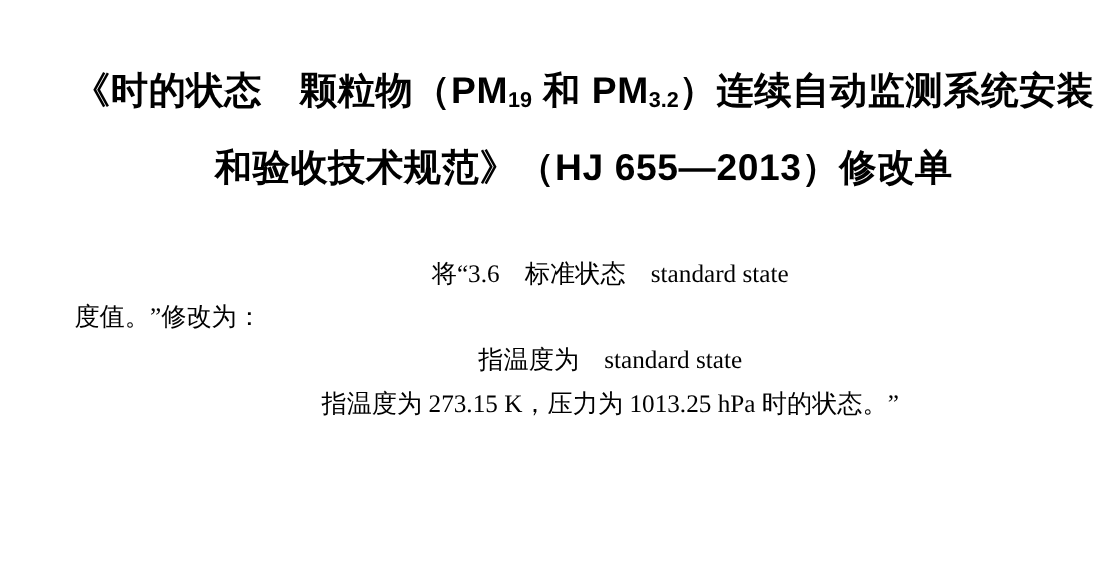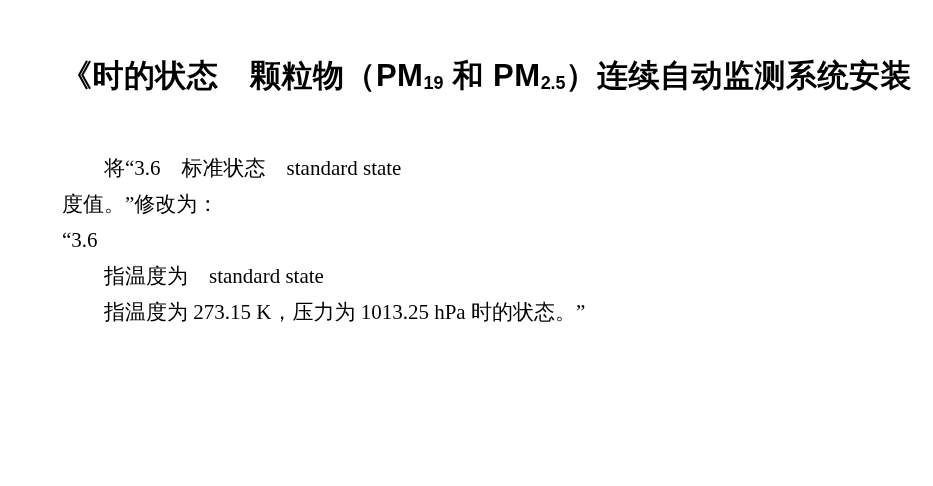--- a/index.html
+++ b/index.html
@@ -38,32 +38,33 @@
     font-family: "Liberation Serif", "DejaVu Serif", serif;
     font-size: 21px;
     line-height: 36px;
   }
   .doc-body p {
     margin: 0;
     white-space: nowrap;
   }
   .doc-body p.indent {
     text-indent: 42px;
+    text-align: center;
   }
 </style>
 </head>
 <body>
 
 <div class="page">
 
   <div class="doc-title">
-    <div class="title-line"><span>《时的状态　颗粒物（PM</span><sub>19</sub><span> 和 PM</span><sub>2.5</sub><span>）连续自动监测系统安装</span></div>
+    <div class="title-line"><span>《时的状态　颗粒物（PM</span><sub>19</sub><span> 和 PM</span><sub>3.2</sub><span>）连续自动监测系统安装</span></div>
+    <div class="title-line">和验收技术规范》（HJ 655—2013）修改单</div>
   </div>
 
   <div class="doc-body">
     <p class="indent">将“3.6　标准状态　standard state</p>
     <p>度值。”修改为：</p>
-    <p>“3.6</p>
     <p class="indent">指温度为　standard state</p>
     <p class="indent">指温度为 273.15 K，压力为 1013.25 hPa 时的状态。”</p>
   </div>
 
 </div>
 
 </body></html>

